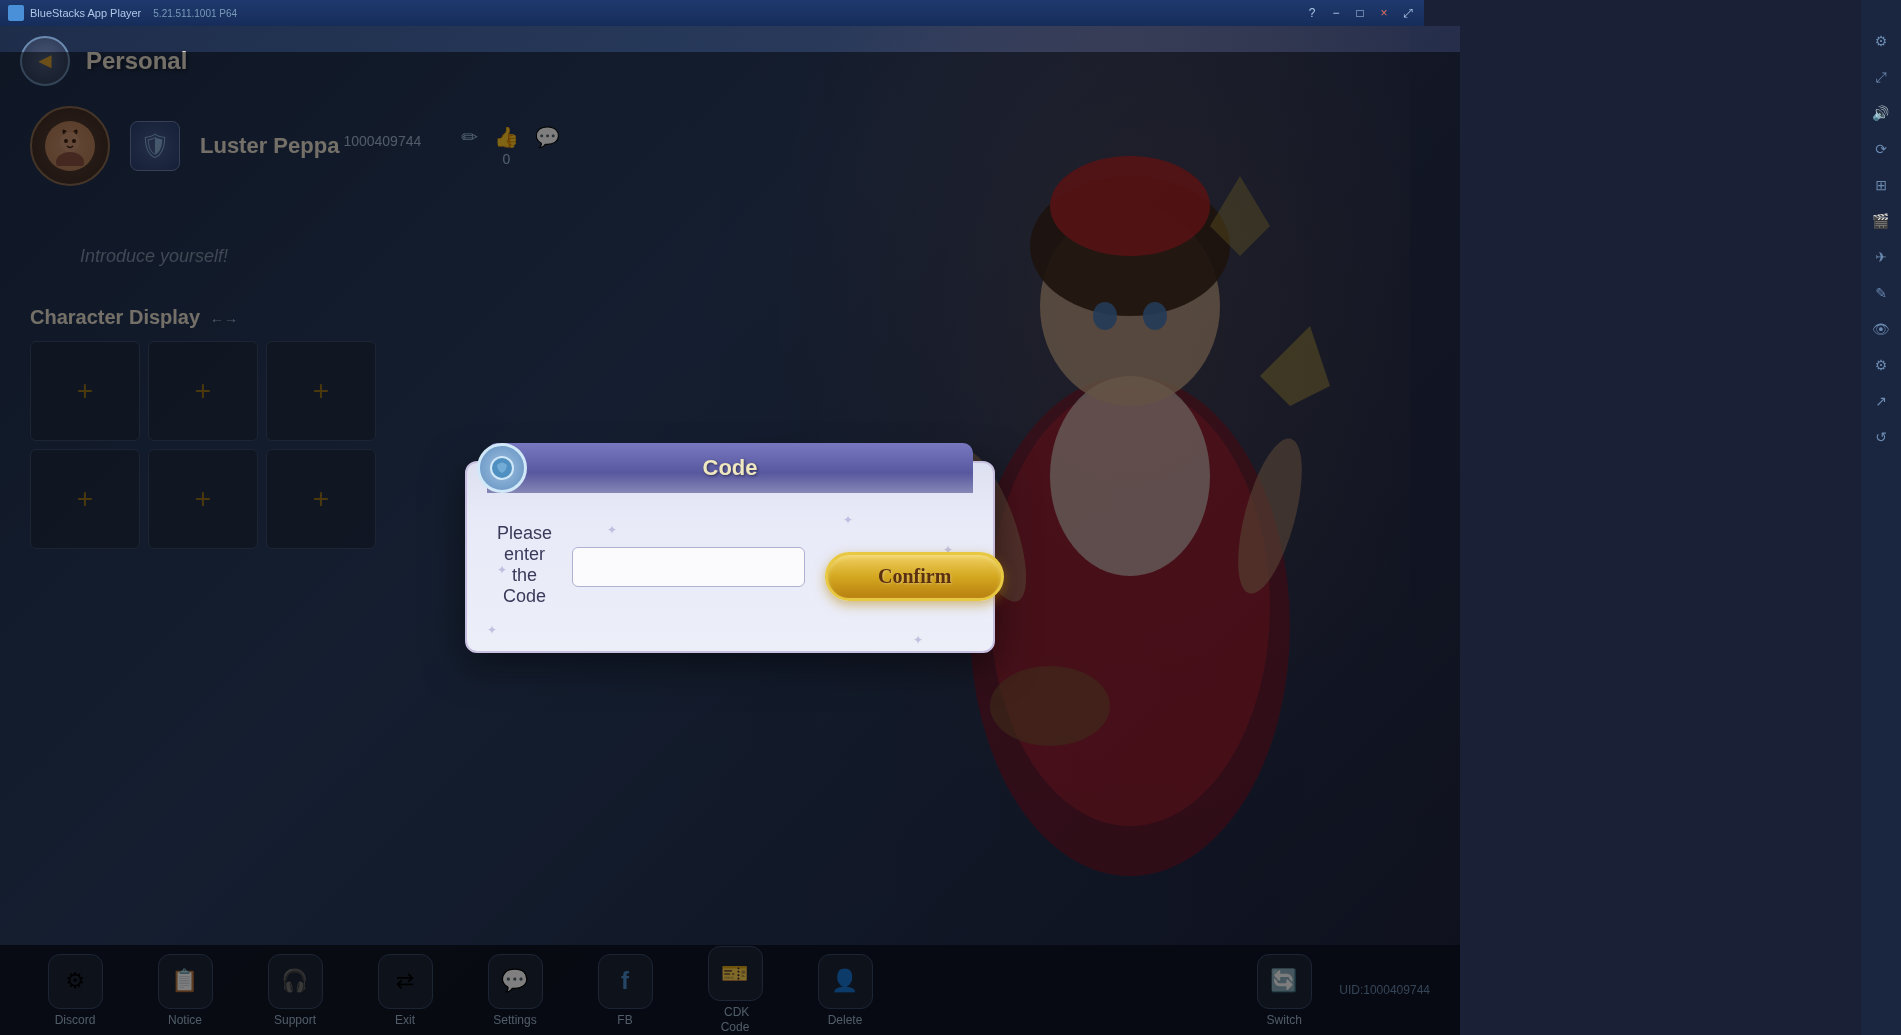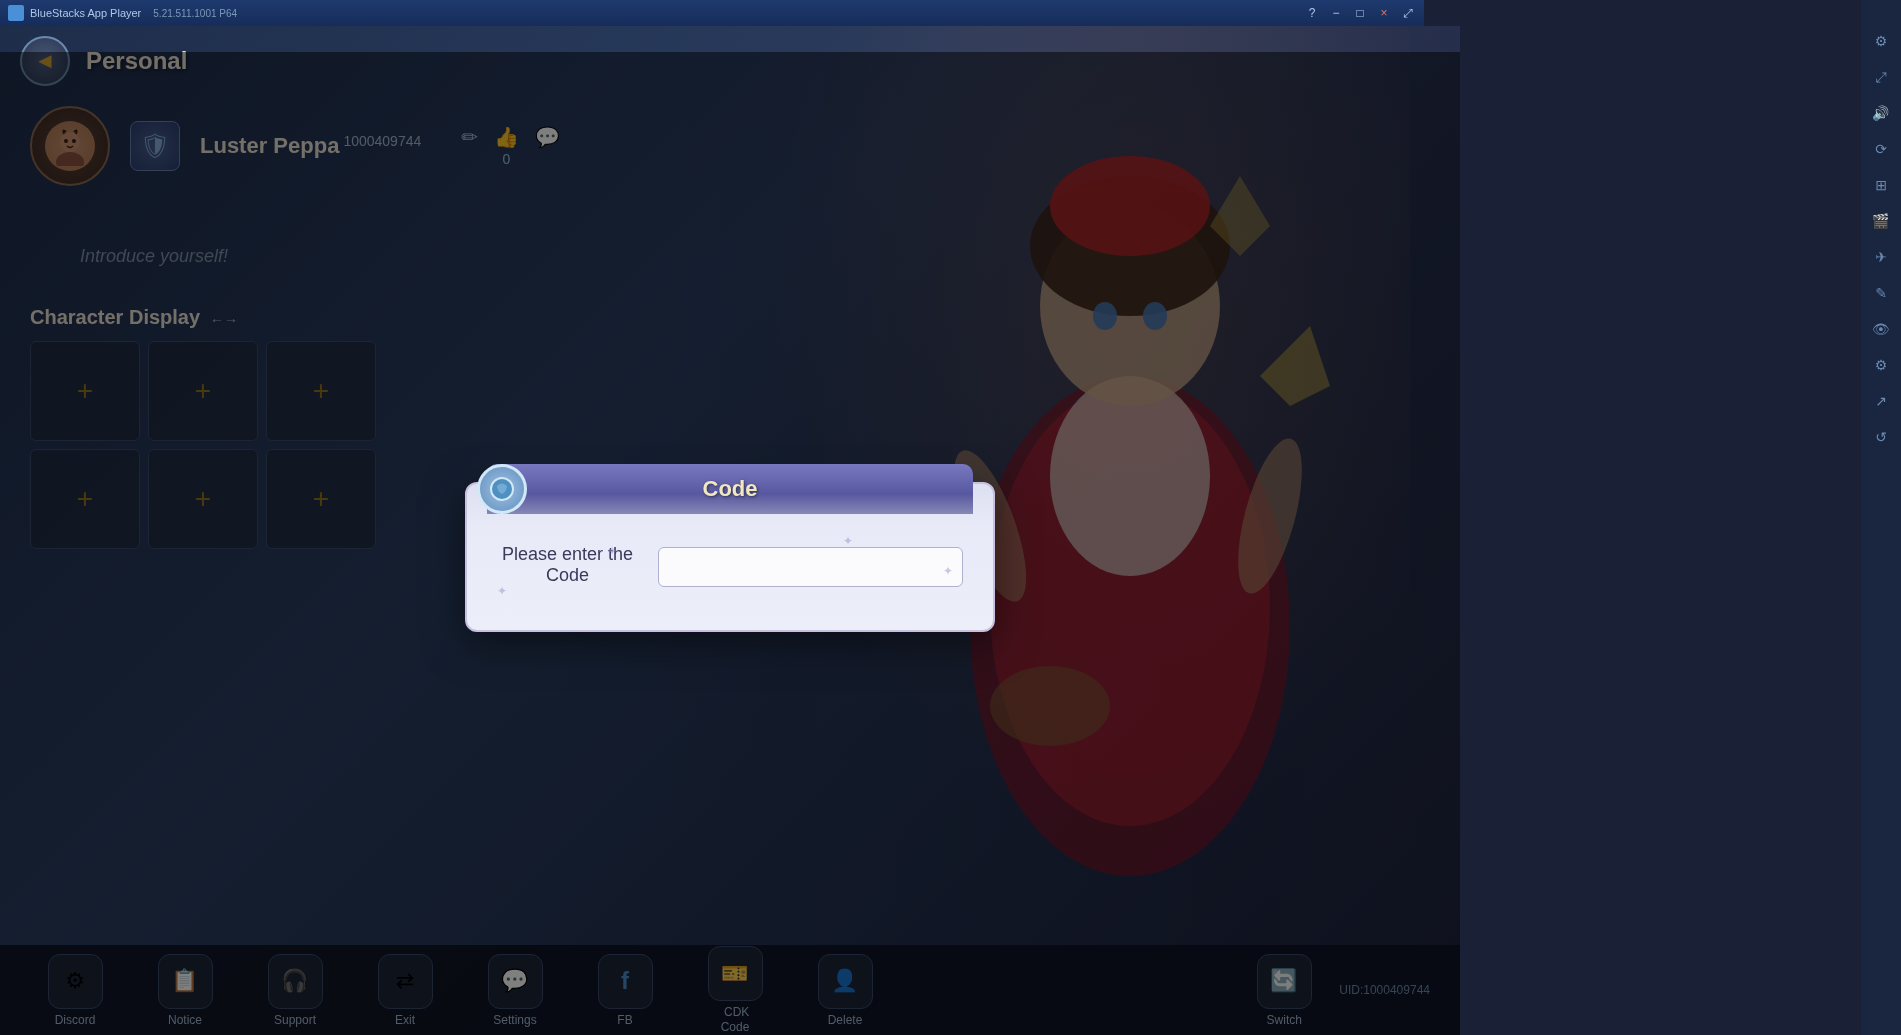--- a/index.html
+++ b/index.html
@@ -618,20 +618,21 @@
         <span class="sp" style="left:140px; top:60px;">✦</span>
         <span class="sp" style="right:140px; top:50px;">✦</span>
 
         <span class="sp" style="left:20px; top:160px;">✦</span>
         <span class="sp" style="right:20px; top:240px;">✧</span>
       </div>
 
       <div class="modal-body">
         <p class="modal-instruction">Please enter the Code</p>
         <input type="text" class="code-input" placeholder="" style="">
+        <button class="confirm-btn">Confirm</button>
       </div>
     </div>
   </div>
 
 </div>
 
 <div class="right-sidebar">
   <div class="sidebar-icon">⚙</div>
   <div class="sidebar-icon">⤢</div>
   <div class="sidebar-icon">🔊</div>

